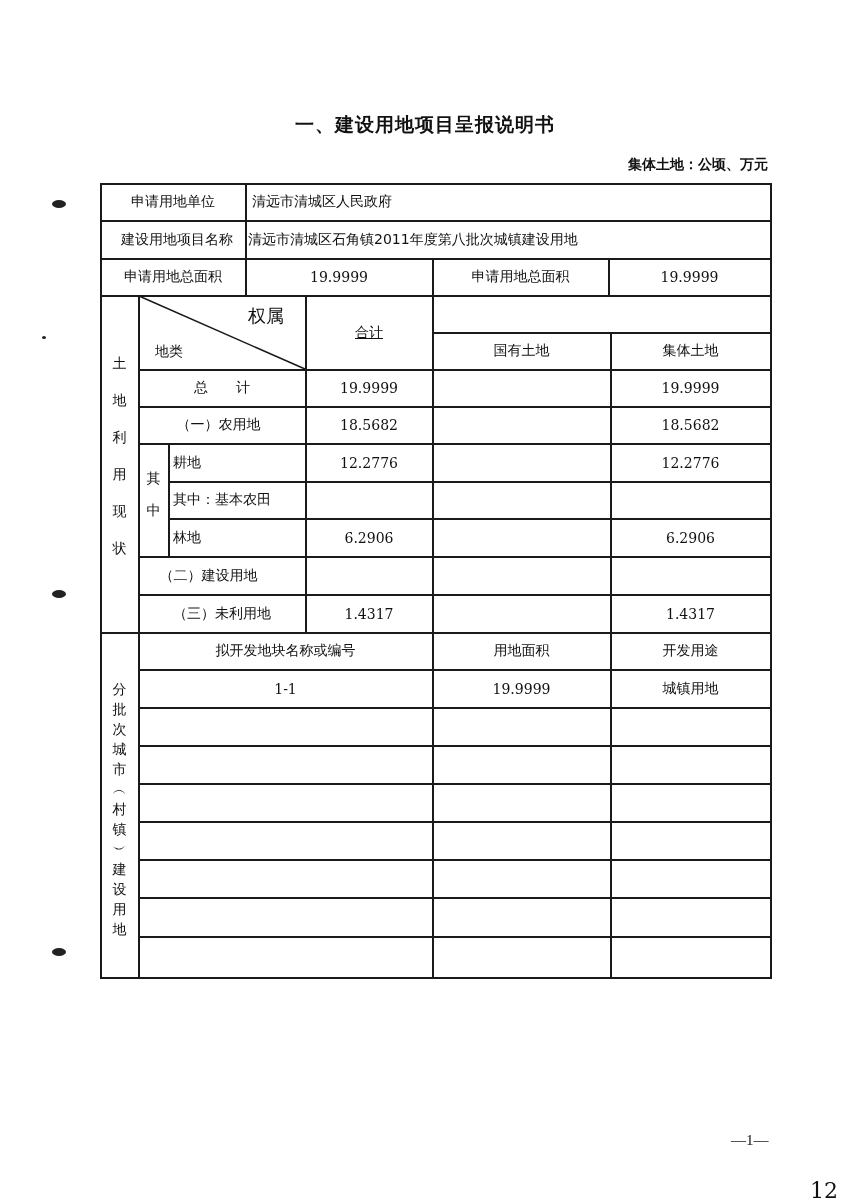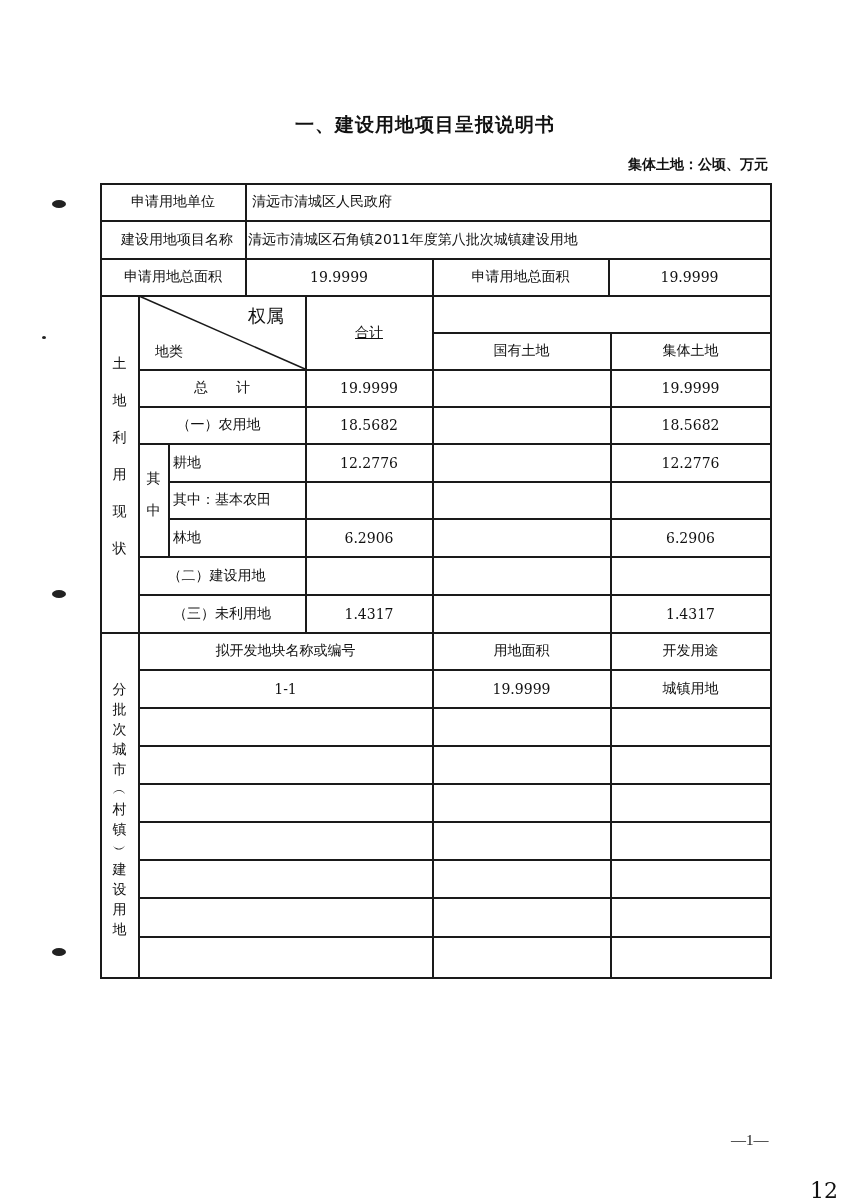--- a/index.html
+++ b/index.html
@@ -119,21 +119,21 @@
 <div class="cell left" style="left:169px;width:130px;top:482px;height:36px;padding-left:4px;">其中：基本农田</div>
 <div class="cell num" style="left:306px;width:126px;top:482px;height:36px;"></div>
 <div class="cell num" style="left:433px;width:177px;top:482px;height:36px;"></div>
 <div class="cell num" style="left:611px;width:159px;top:482px;height:36px;"></div>
 
 <div class="cell left" style="left:169px;width:130px;top:519px;height:37px;padding-left:4px;">林地</div>
 <div class="cell num" style="left:306px;width:126px;top:519px;height:37px;">6.2906</div>
 <div class="cell num" style="left:433px;width:177px;top:519px;height:37px;"></div>
 <div class="cell num" style="left:611px;width:159px;top:519px;height:37px;">6.2906</div>
 
-<div class="cell" style="left:139px;width:139px;top:557px;height:37px;padding-left:8px;">（二）建设用地</div>
+<div class="cell" style="left:139px;width:139px;top:557px;height:37px;">（二）建设用地</div>
 <div class="cell num" style="left:306px;width:126px;top:557px;height:37px;"></div>
 <div class="cell num" style="left:433px;width:177px;top:557px;height:37px;"></div>
 <div class="cell num" style="left:611px;width:159px;top:557px;height:37px;"></div>
 
 <div class="cell" style="left:139px;width:166px;top:595px;height:37px;">（三）未利用地</div>
 <div class="cell num" style="left:306px;width:126px;top:595px;height:37px;">1.4317</div>
 <div class="cell num" style="left:433px;width:177px;top:595px;height:37px;"></div>
 <div class="cell num" style="left:611px;width:159px;top:595px;height:37px;">1.4317</div>
 
 <div class="vlabel" style="left:101px;width:37px;top:680px;gap:1px;line-height:19px;">

